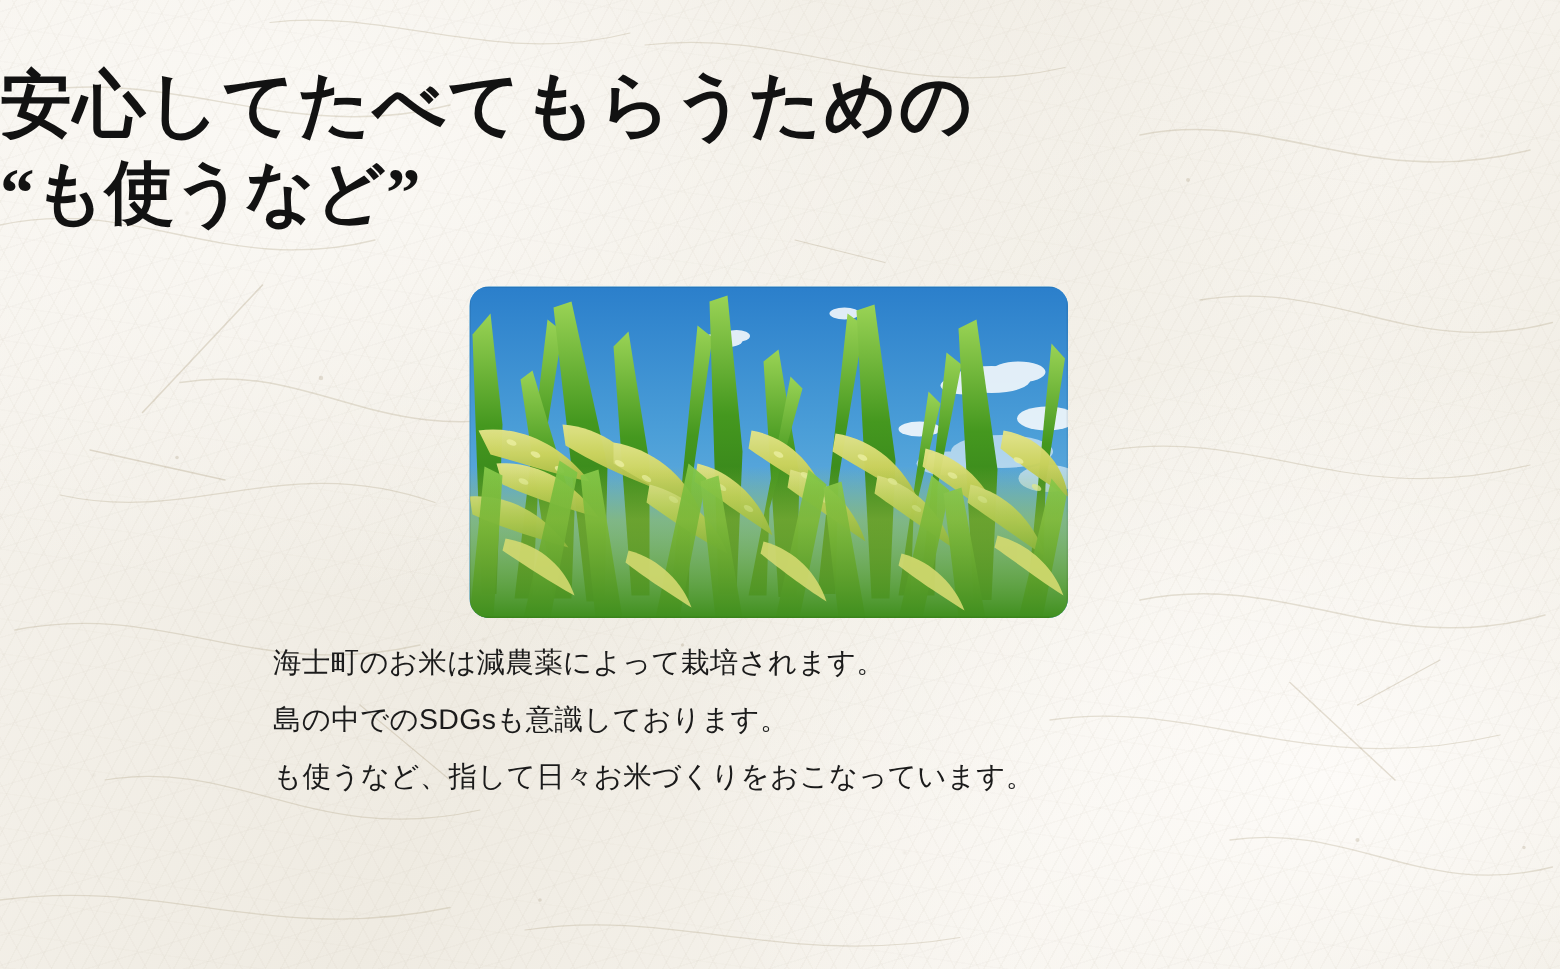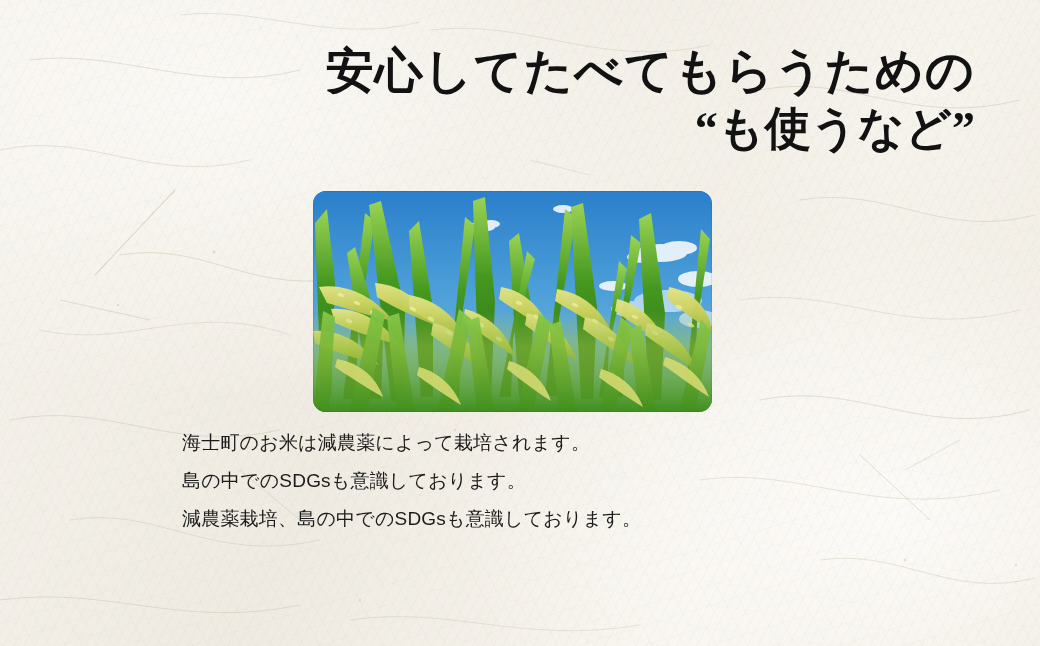--- a/index.html
+++ b/index.html
@@ -63,21 +63,21 @@
     opacity: .65;
   }
   .washi-strands svg { position: absolute; inset: 0; width: 1040px; height: 646px; }
 
   
   .title-block {
     position: absolute;
     left: 0;
     top: 42px;
     width: 975px;
-    text-align: right;
+    text-align: left;
   }
   .title-line {
     font-family: "Liberation Serif", "DejaVu Serif", serif;
     font-weight: 700;
     font-size: 47px;
     line-height: 58px;
     letter-spacing: 1px;
     color: #121212;
     white-space: nowrap;
   }
@@ -295,16 +295,16 @@
         <path d="M352 166 C 374 172, 390 188, 396 206 C 380 196, 362 182, 350 174 Z"></path>
       </g>
 
       <rect x="0" y="0" width="399" height="221" fill="none" stroke="rgba(0,0,0,0.07)" stroke-width="2"></rect>
     </svg>
   </div>
 
   <div class="body-block">
     <div class="body-line">海士町のお米は減農薬によって栽培されます。</div>
     <div class="body-line">島の中でのSDGsも意識しております。</div>
-    <div class="body-line">減農薬栽培、島の中でのSDGsも意識しております。</div>
+    <div class="body-line">も使うなど、指して日々お米づくりをおこなっています。</div>
   </div>
 
 </div>
 
 </body></html>

